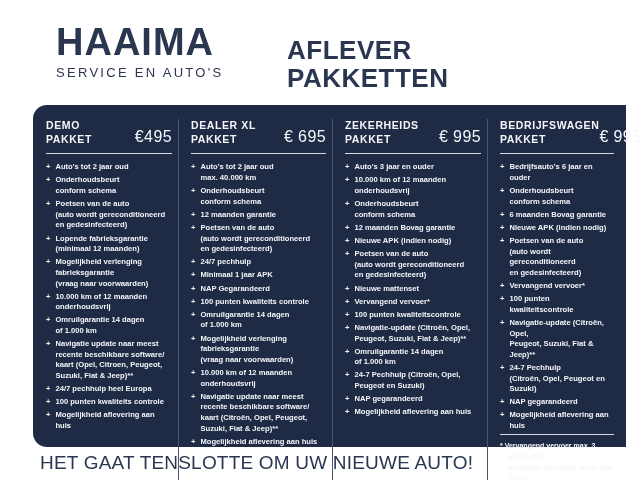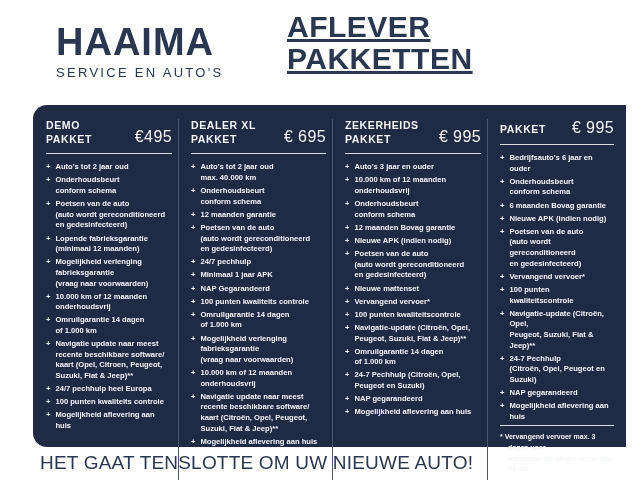--- a/index.html
+++ b/index.html
@@ -3,21 +3,21 @@
 <meta charset="utf-8">
 <style>
   * { margin:0; padding:0; box-sizing:border-box; }
   html,body { width:640px; height:480px; }
   body { font-family:"Liberation Sans",sans-serif; background:var(--page_bg,#fff); }
   .page { position:relative; width:640px; height:480px; overflow:hidden; background:var(--page_bg,#fff); }
 
   .brand { position:absolute; left:56px; top:23px; color:var(--ink,#2b3750); }
   .brand-name { font-size:38px; font-weight:bold; letter-spacing:1px; line-height:1; }
   .brand-tag { font-size:13px; letter-spacing:2.3px; margin-top:4px; font-weight:500; }
-  .title { position:absolute; left:287px; top:11px; color:var(--ink,#2b3750); font-size:30px; font-weight:bold; line-height:1.08; letter-spacing:0.5px;text-decoration:underline; }
+  .title { position:absolute; left:287px; top:36px; color:var(--ink,#2b3750); font-size:26px; font-weight:bold; line-height:1.08; letter-spacing:0.5px; }
   .title span { display:block; }
 
   .panel { position:absolute; left:33px; top:105px; width:593px; height:342px;
            background:var(--panel_bg,#1f2a45); border-radius:14px 0 0 14px;
            display:grid; grid-template-columns:132px 154px 155px 1fr;
            padding:14px 6px 12px 13px; color:var(--panel_text,#f4f6f9); }
   .col { padding:0 6px 0 12px; display:flex; flex-direction:column; min-width:0; }
   .col:first-child { padding-left:0; }
   .col + .col { border-left:1px solid var(--divider,#4b5770); }
   .col-head { display:flex; align-items:flex-end; }
@@ -271,20 +271,21 @@
           <li>
             <span class="plus">+</span>
             <span class="itxt">Mogelijkheid aflevering aan huis</span>
           </li>
         </ul>
     </div>
 
     <div class="col">
       <div class="col-head">
         <div class="col-name">
+          <span>BEDRIJFSWAGEN</span>
           <span>PAKKET</span>
         </div>
         <div class="col-price">€ 995</div>
       </div>
       <div class="rule"></div>
       <ul class="features">
           <li>
             <span class="plus">+</span>
             <span class="itxt">Bedrijfsauto's 6 jaar en ouder</span>
           </li>

